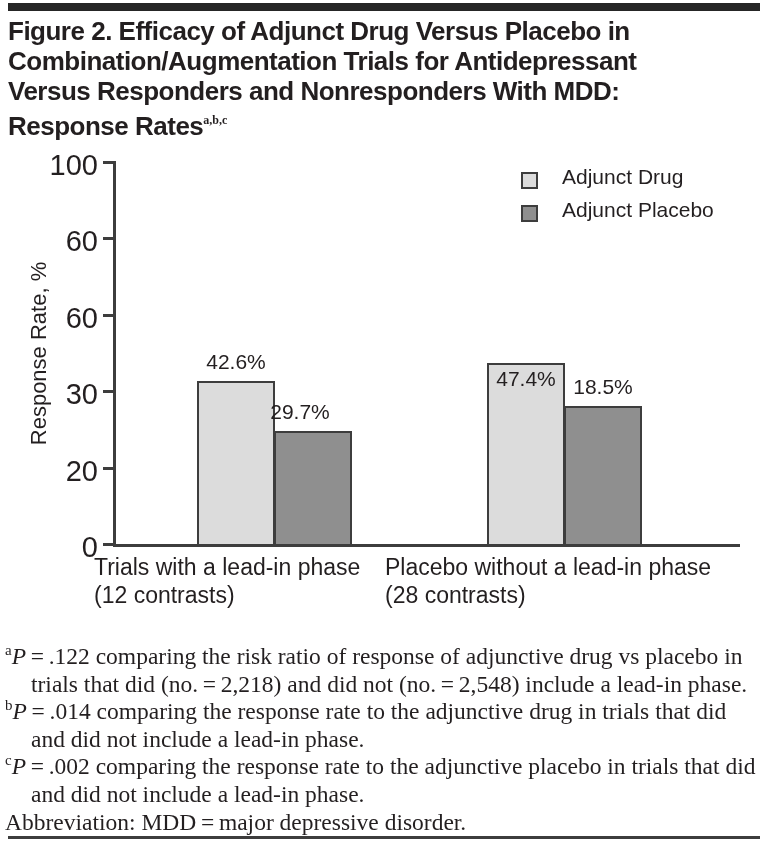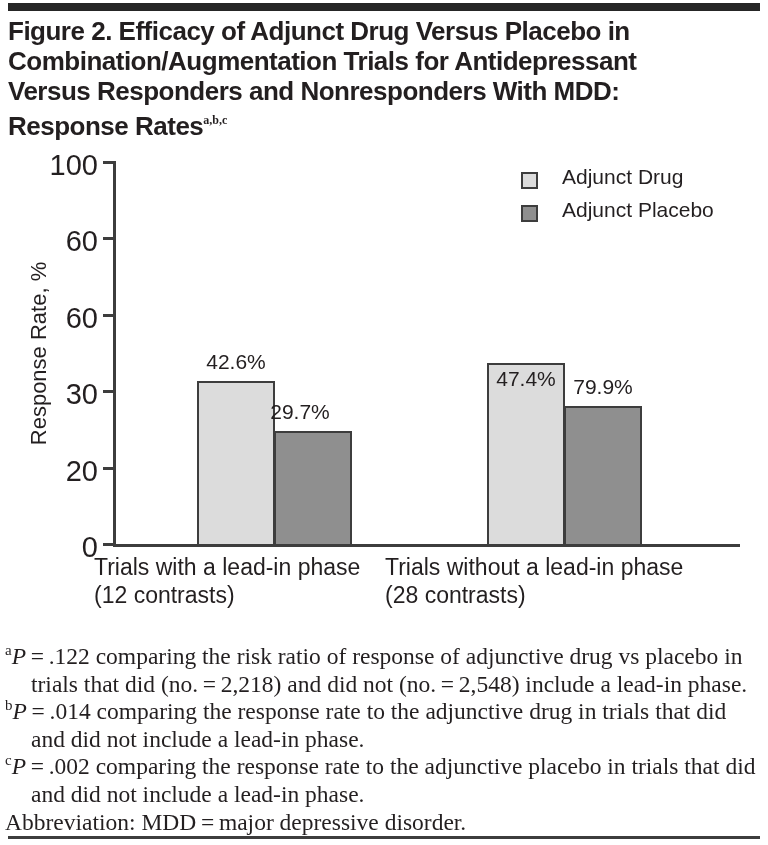--- a/index.html
+++ b/index.html
@@ -77,30 +77,30 @@
     </div>
 
   <div id="bars">
       <div class="bar" style="left: 197px; top: 381.268px; width: 78px; height: 164.732px; background: rgb(220, 220, 220); border-color: rgb(61, 61, 61);"></div>
       <div class="val" style="left: 181px; top: 350.268px;">42.6%</div>
       <div class="bar" style="left: 487px; top: 362.932px; width: 78px; height: 183.068px; background: rgb(220, 220, 220); border-color: rgb(61, 61, 61);"></div>
       <div class="val" style="left: 471px; top: 331px; margin-top: 36px;">47.4%</div>
       <div class="bar" style="left: 274px; top: 430.546px; width: 78px; height: 115.454px; background: rgb(143, 143, 143); border-color: rgb(61, 61, 61);"></div>
       <div class="val" style="left: 245px; top: 399.546px;">29.7%</div>
       <div class="bar" style="left: 564px; top: 405.716px; width: 78px; height: 140.284px; background: rgb(143, 143, 143); border-color: rgb(61, 61, 61);"></div>
-      <div class="val" style="left: 548px; top: 374.716px;">79.9%</div>
+      <div class="val" style="left: 548px; top: 374.716px;">18.5%</div>
     </div>
   <div class="axis-x"></div>
 
   <div class="cat cat-g1">
     <div>Trials with a lead-in phase</div>
     <div>(12 contrasts)</div>
   </div>
   <div class="cat cat-g2">
-    <div>Trials without a lead-in phase</div>
+    <div>Placebo without a lead-in phase</div>
     <div>(28 contrasts)</div>
   </div>
 <div class="tick" style="top: 543px;"></div>
     <div class="tick-label" style="top: 531px;">0</div>
     <div class="tick" style="top: 466.6px;"></div>
     <div class="tick-label" style="top: 454.6px;">20</div>
     <div class="tick" style="top: 390.2px;"></div>
     <div class="tick-label" style="top: 378.2px;">30</div>
     <div class="tick" style="top: 313.8px;"></div>
     <div class="tick-label" style="top: 301.8px; text-align: right;">60</div>

